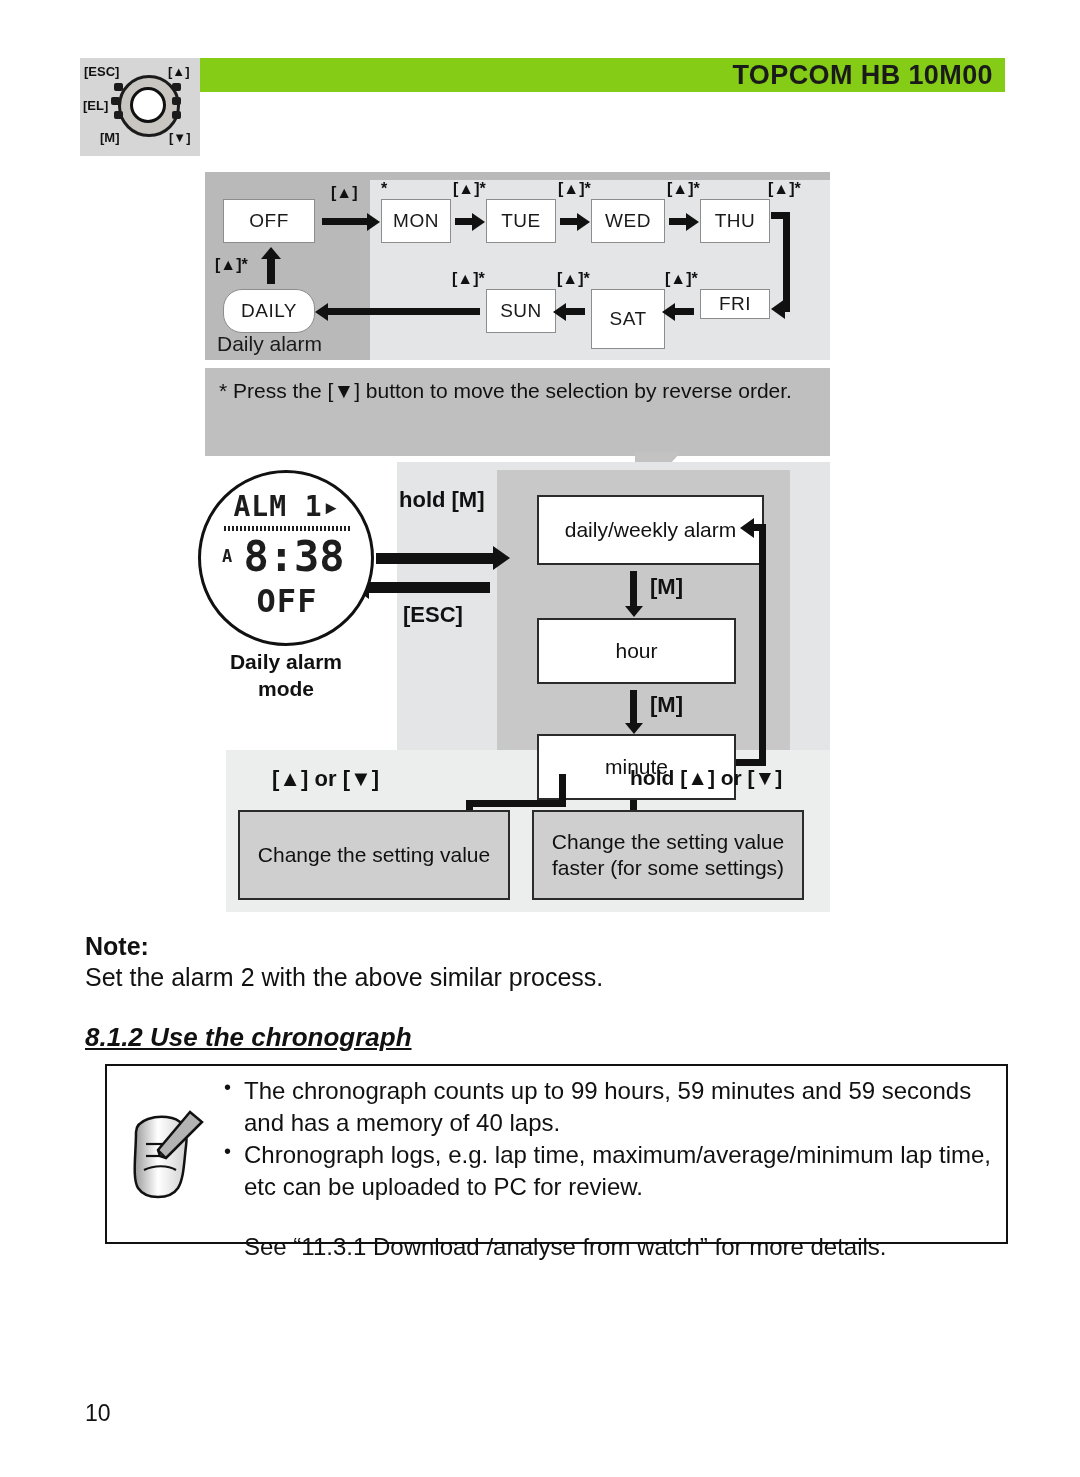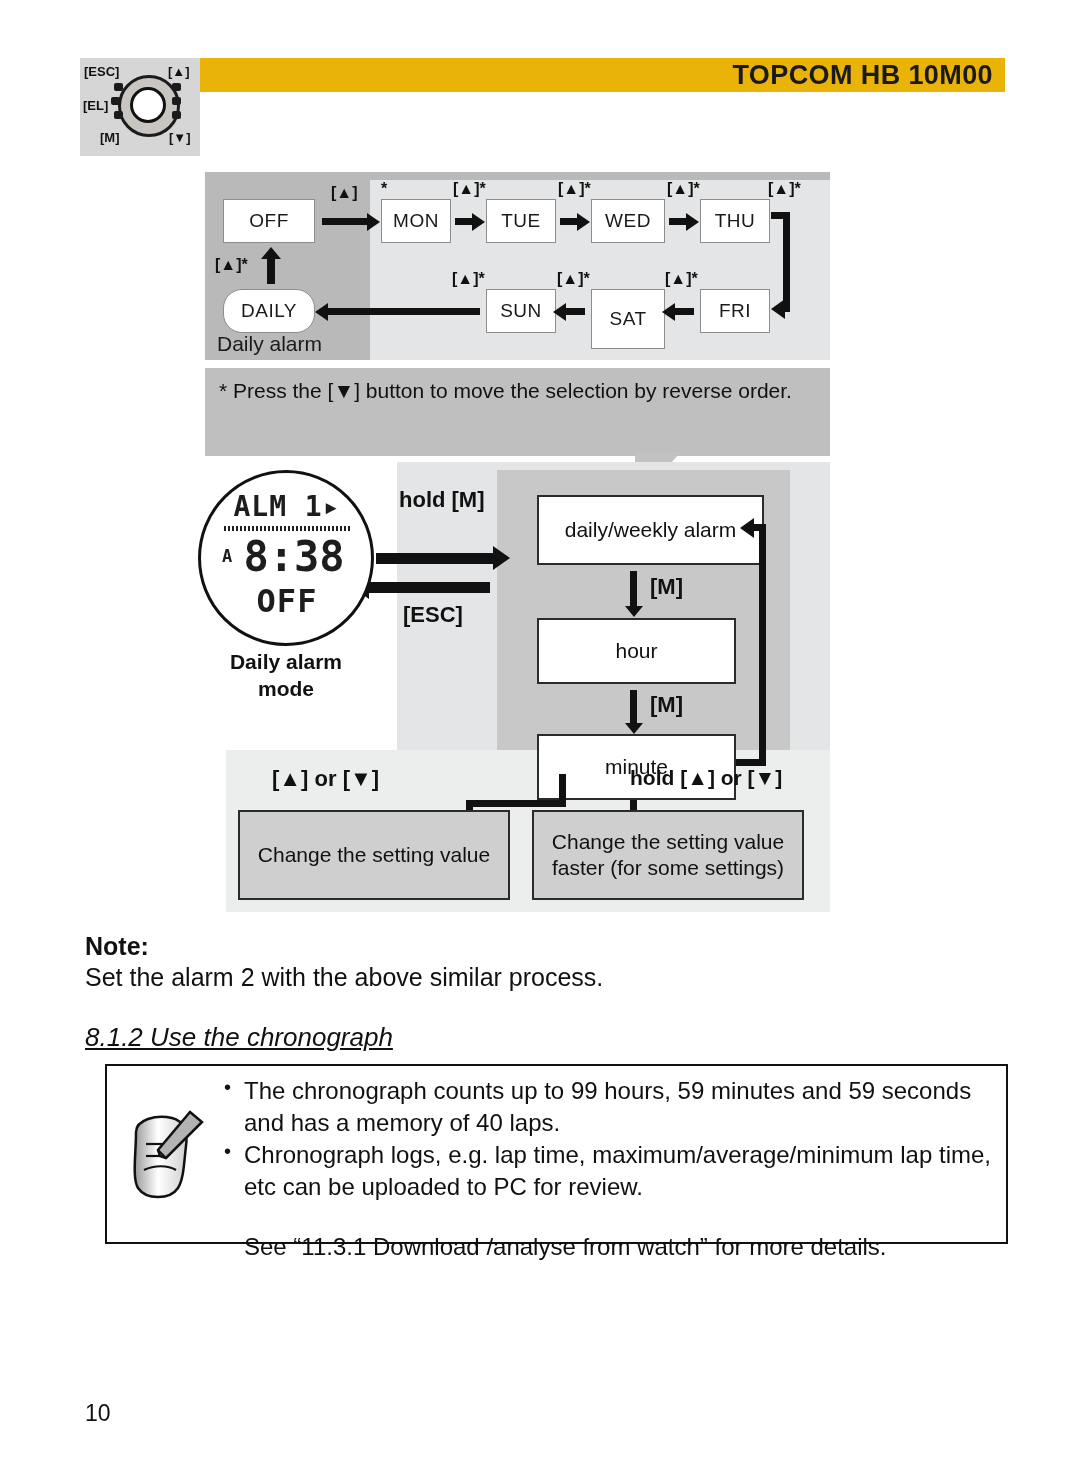--- a/index.html
+++ b/index.html
@@ -4,21 +4,21 @@
 <style>
   html,body{margin:0;padding:0;background:#fff;}
   body{
     width:1080px;height:1477px;position:relative;overflow:hidden;
     font-family:"Liberation Sans", sans-serif;color:#111;
   }
   .abs{position:absolute;}
 
   
   #header-bar{
-    left:80px;top:58px;width:925px;height:34px;background:#eab308;
+    left:80px;top:58px;width:925px;height:34px;background:#84cc16;
   }
   #header-title{
     position:absolute;right:12px;top:2px;
     font-size:27px;font-weight:bold;letter-spacing:.4px;color:#1a1a1a;
     font-family:"Liberation Sans", sans-serif;
   }
 
   
   #watch-keymap{
     left:80px;top:58px;width:120px;height:98px;background:#d6d6d6;
@@ -166,21 +166,21 @@
   }
   #lcd-caption{
     left:198px;top:648px;width:176px;text-align:center;
     font-size:21px;font-weight:bold;line-height:1.3;color:#111;
   }
 
   
   #note-label{left:85px;top:932px;font-size:25px;font-weight:bold;color:#111;}
   #note-text{left:85px;top:963px;font-size:25px;color:#111;}
   #section-heading{
-    left:85px;top:1022px;font-size:26px;font-weight:normal;font-style:italic;
+    left:85px;top:1022px;font-size:26px;font-weight:bold;font-style:italic;
     text-decoration:underline;color:#111;
   }
 
   
   #chrono-box{
     left:105px;top:1064px;width:903px;height:180px;border:2px solid #111;box-sizing:border-box;
     background:#fff;
   }
   #note-icon{position:absolute;left:15px;top:40px;width:92px;height:100px;}
   #chrono-list{
@@ -222,21 +222,21 @@
 
   <div class="fbox" style="left:18px;top:27px;width:92px;height:44px;">OFF</div>
 
   <div class="fbox" style="left:18px;top:117px;width:92px;height:44px;border-radius:19px;">DAILY</div>
 
   <div class="fbox" style="left:176px;top:27px;width:70px;height:44px;">MON</div>
   <div class="fbox" style="left:281px;top:27px;width:70px;height:44px;">TUE</div>
   <div class="fbox" style="left:386px;top:27px;width:74px;height:44px;">WED</div>
   <div class="fbox" style="left:495px;top:27px;width:70px;height:44px;">THU</div>
 
-  <div class="fbox" style="left:495px;top:117px;width:70px;height:44px;">FRI</div>
+  <div class="fbox" style="left:495px;top:117px;width:70px;height:30px;">FRI</div>
   <div class="fbox" style="left:386px;top:117px;width:74px;height:60px;">SAT</div>
   <div class="fbox" style="left:281px;top:117px;width:70px;height:44px;">SUN</div>
 
   <div class="arrow-r" style="left:117px;top:46px;width:46px;"></div>
   <div class="arrow-r" style="left:250px;top:46px;width:18px;"></div>
   <div class="arrow-r" style="left:355px;top:46px;width:18px;"></div>
   <div class="arrow-r" style="left:464px;top:46px;width:18px;"></div>
 
   <div class="elbow-v" style="left:578px;top:40px;height:96px;"></div>
   <div class="elbow-h" style="left:566px;top:40px;width:18px;"></div>

